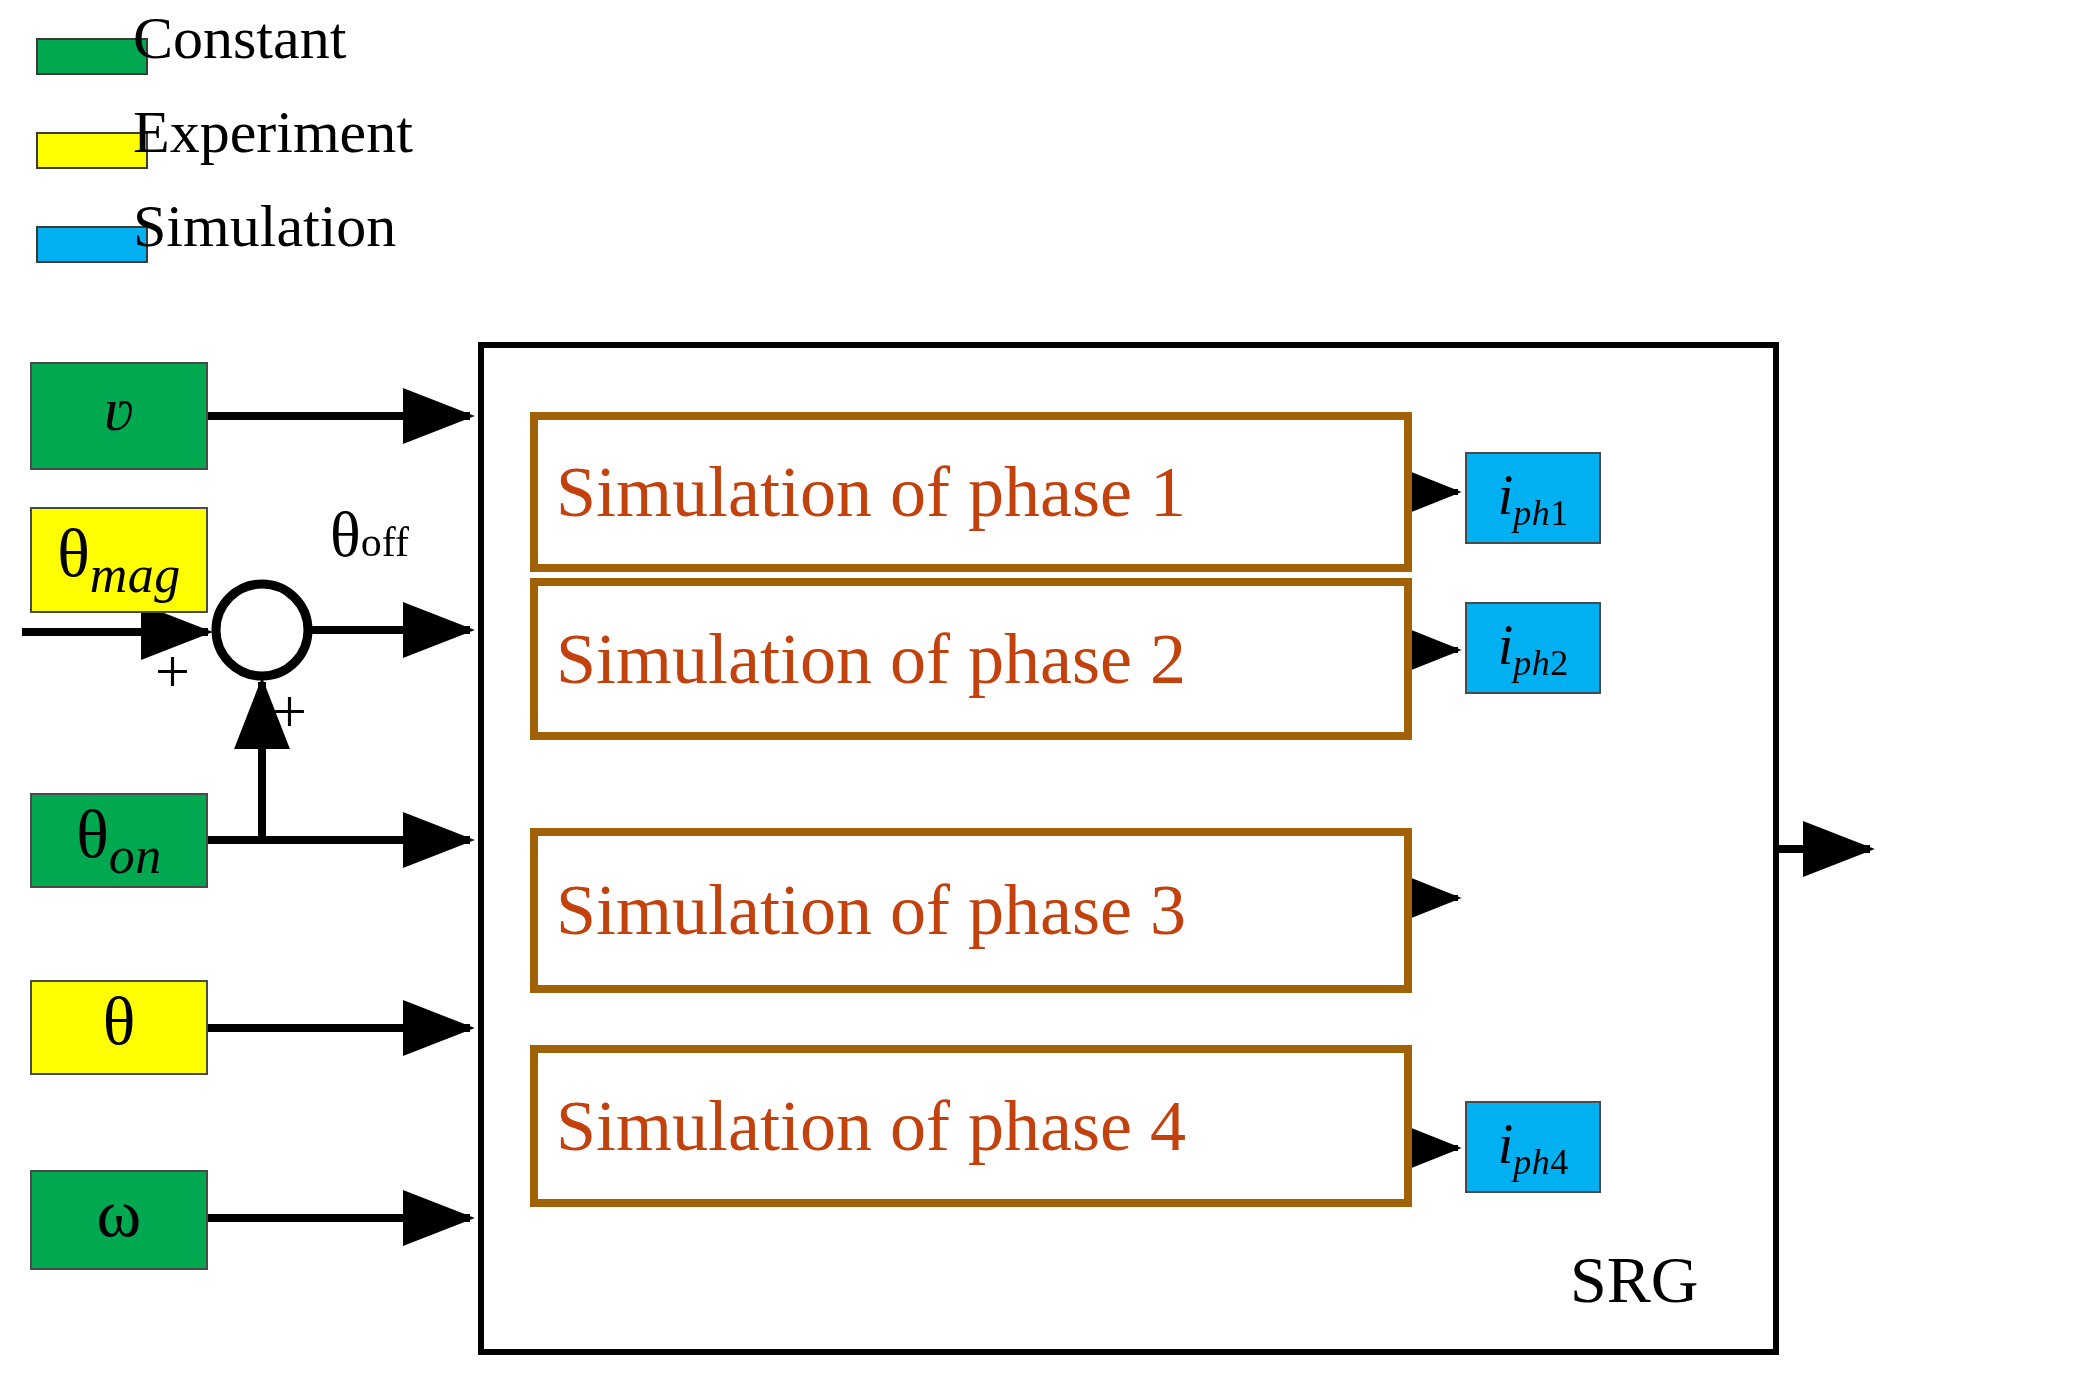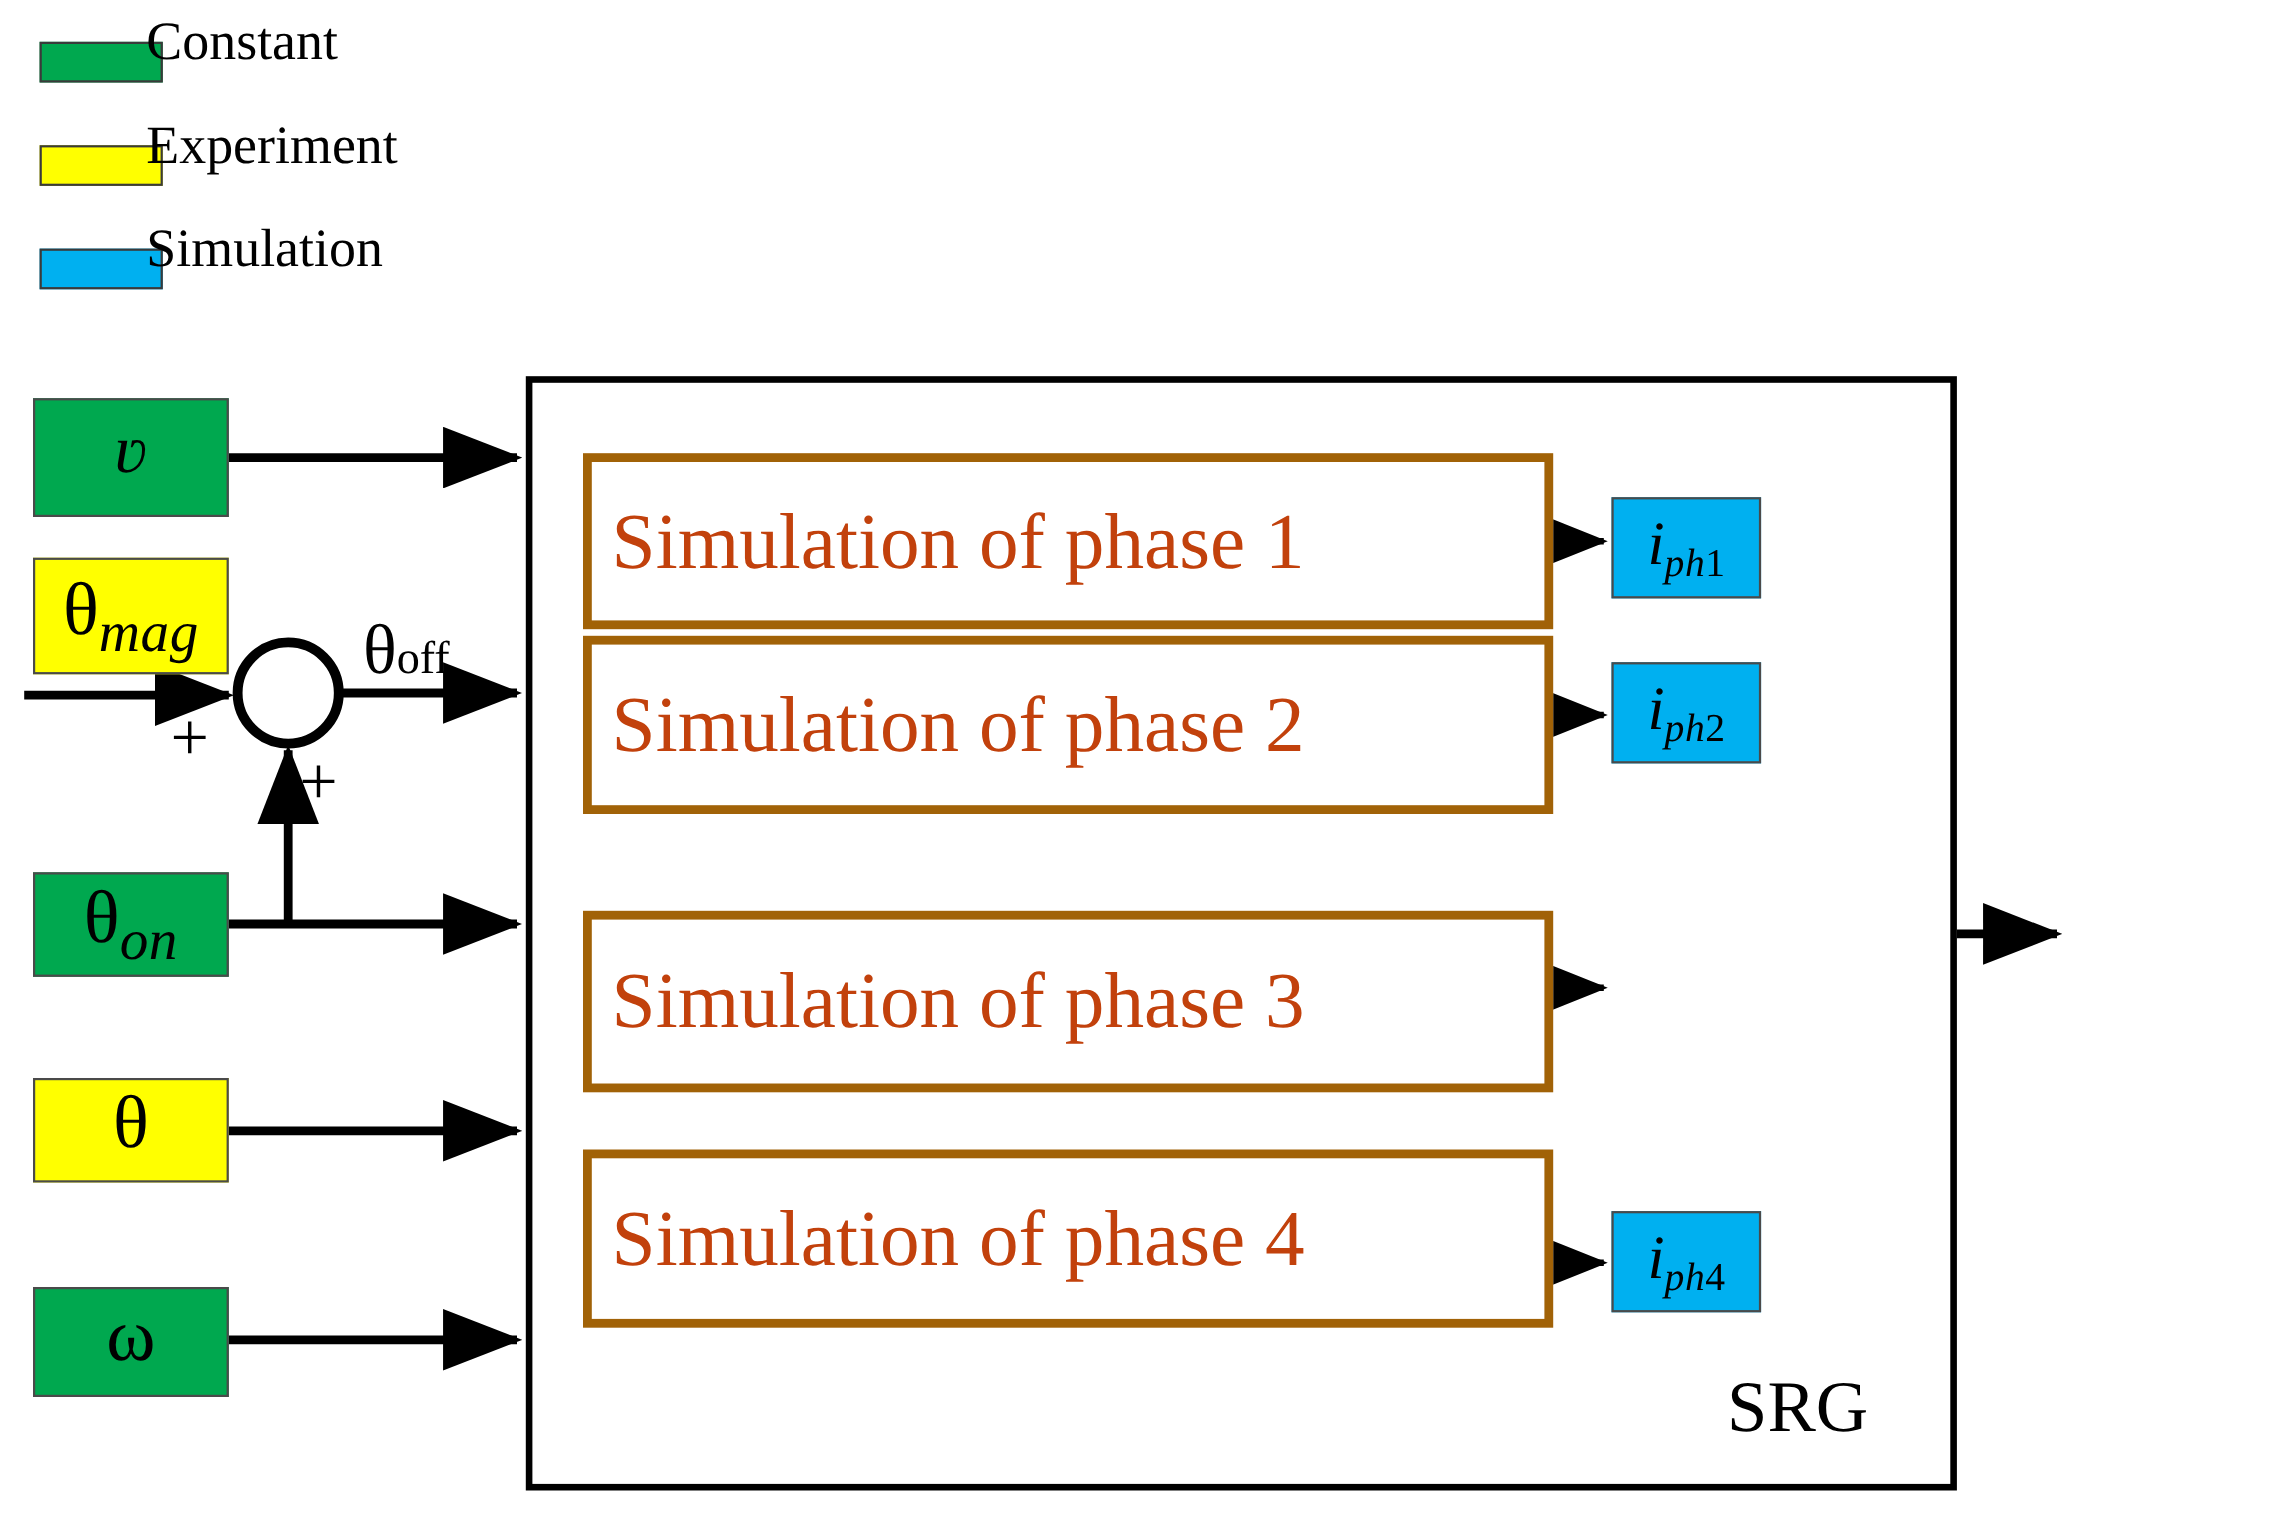--- a/index.html
+++ b/index.html
@@ -28,21 +28,21 @@
   .legend-swatch {
     position: absolute;
     width: 112px;
     height: 37px;
     border: 2px solid #3a3a3a;
     box-sizing: border-box;
   }
   .legend-label {
     position: absolute;
     left: 133px;
-    font-size: 49px;
+    font-size: 60px;
     line-height: 60px;
     color: #000000;
     white-space: nowrap;
     font-family: "Liberation Serif", "DejaVu Serif", serif;
   }
   
   .io-block {
     position: absolute;
     box-sizing: border-box;
     border: 2px solid #4a4a4a;
@@ -123,23 +123,23 @@
     justify-content: center;
     font-family: "Liberation Serif", "DejaVu Serif", serif;
   }
   .iph-block .sym .base { font-size: 56px; }
   .iph-block .sym .sub  { font-size: 36px; }
   .iph-block .sym .sub-n{ font-size: 36px; }
   
   #theta-off-label {
     position: absolute;
     left: 330px;
-    top: 546px;
+    top: 498px;
     font-size: 62px;
-    line-height: 90px;
+    line-height: 73px;
     color: #000000;
     white-space: nowrap;
   }
   #theta-off-label .base-up { font-size: 64px; }
   #theta-off-label .sub { font-size: 42px; }
   
   .plus-sign {
     position: absolute;
     font-size: 62px;
     line-height: 62px;

